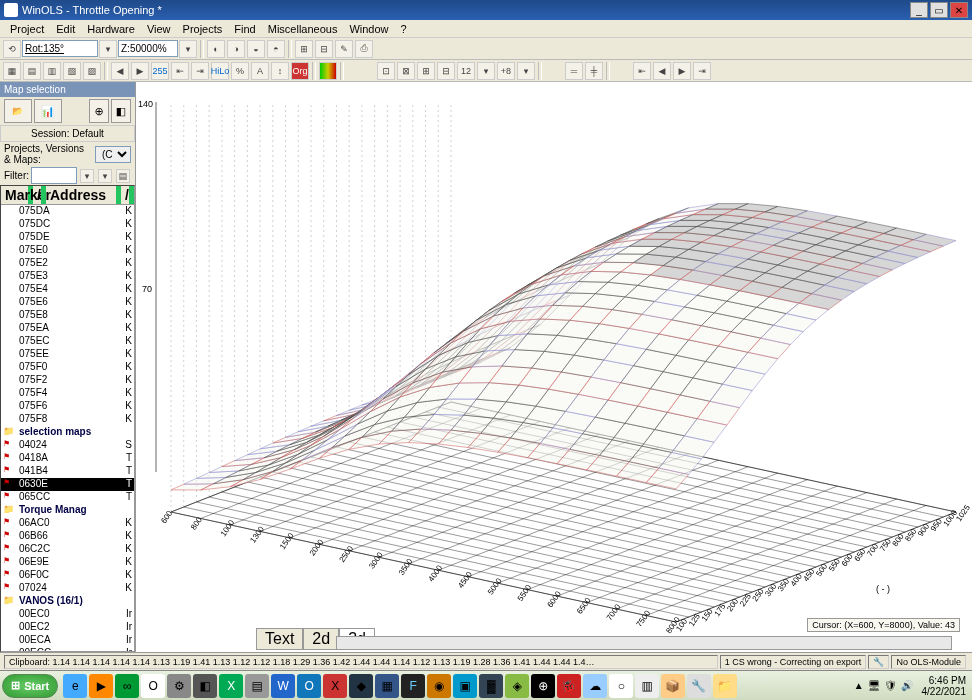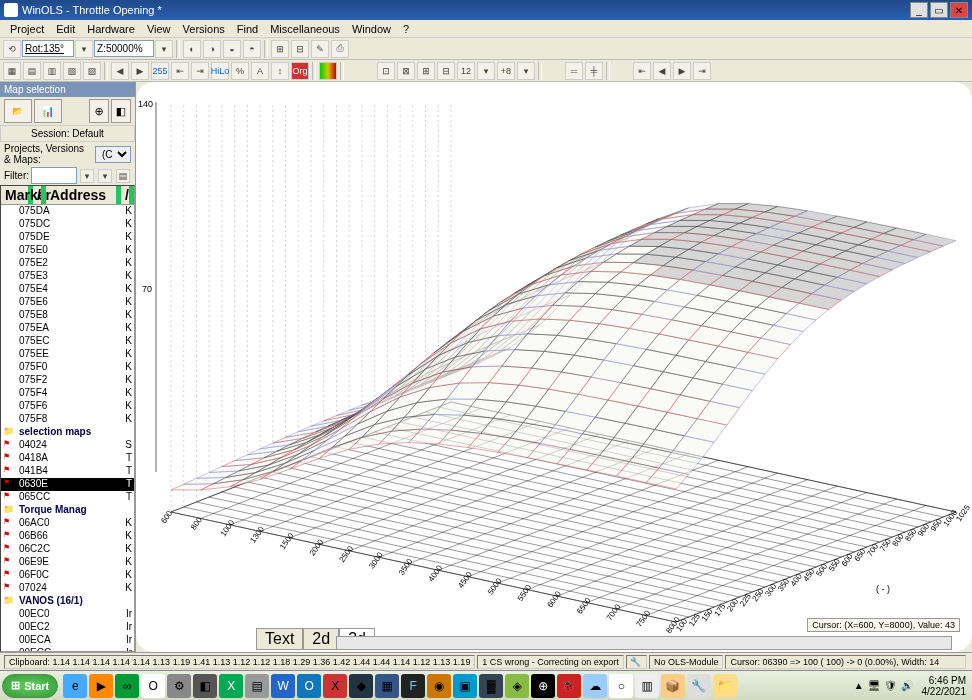--- a/index.html
+++ b/index.html
@@ -26,21 +26,21 @@
 .tree-hdr span { padding: 1px 4px; border-right: 5px solid #22c55e; font-size: 14px; font-weight: bold; }
 .tree-body { overflow-y: auto; height: calc(100% - 14px); }
 .trow { display: flex; padding: 0 2px; height: 13px; align-items: flex-start; white-space: nowrap; }
 .trow .mk { width: 14px; font-size: 8px; }
 .trow .addr { flex: 1; padding-left: 2px; }
 .trow .typ { width: 14px; text-align: right; }
 .trow.selected { background: #000; color: #fff; }
 .trow.folder { color: #004; font-weight: bold; }
 .fld-icon { color: #d8a000; font-size: 9px; }
 .flag { color: #c00; font-size: 8px; }
-.viewport { flex: 1; background: #fff; position: relative; overflow: hidden; border-radius: 18px; }
+.viewport { flex: 1; background: #fff; position: relative; overflow: hidden; }
 .chart3d { width: 100%; height: 100%; }
 .vp-tabs { position: absolute; bottom: 2px; left: 120px; display: flex; font-size: 16px; background: #ece9d8; }
 .vp-tab { padding: 1px 8px; border: 1px solid #999; background: #ece9d8; }
 .vp-tab.active { background: #fff; }
 .vp-hscroll { position: absolute; bottom: 2px; left: 200px; right: 20px; height: 14px; background: #e8e8e8; border: 1px solid #999; }
 .vp-cursor { position: absolute; bottom: 20px; right: 12px; font-size: 9px; border: 1px solid #999; padding: 1px 4px; background: #f8f8f0; }
 .statusbar { height: 18px; background: #ece9d8; border-top: 1px solid #999; display: flex; align-items: center; font-size: 9px; padding: 0 4px; overflow: hidden; white-space: nowrap; }
 .statusbar .cell { border: 1px inset #ccc; padding: 0 4px; margin-right: 2px; height: 14px; display: flex; align-items: center; }
 .taskbar { height: 30px; background: linear-gradient(#e8f0e0,#d0dcc0); display: flex; align-items: center; padding: 0 2px; border-top: 1px solid #888; }
 .start-btn { height: 24px; padding: 0 8px; background: radial-gradient(#6c6,#393); border-radius: 12px; color: #fff; font-weight: bold; font-size: 11px; display: flex; align-items: center; margin-right: 4px; border: 1px solid #585; }
@@ -58,30 +58,30 @@
   <div class="winbtn">_</div>
   <div class="winbtn">▭</div>
   <div class="winbtn" style="background:#d44">✕</div>
 </div>
 
 <div class="menubar" id="menubar">
     <span>Project</span>
     <span>Edit</span>
     <span>Hardware</span>
     <span>View</span>
-    <span>Versions</span>
+    <span>Projects</span>
     <span>Find</span>
     <span>Miscellaneous</span>
     <span>Window</span>
     <span>?</span>
   </div>
 
 <div class="toolbar">
   <div class="tbtn">⟲</div>
-  <input class="tinput" style="width: 52px; text-decoration: underline;" value="Rot:135°">
+  <input class="tinput" style="width: 76px; text-decoration: underline;" value="Rot:135°">
   <div class="tbtn">▾</div>
   <input class="tinput" style="width: 60px;" value="Z:50000%">
   <div class="tbtn">▾</div>
   <div class="tsep"></div>
   <div class="tbtn">◐</div>
   <div class="tbtn">◑</div>
   <div class="tbtn">◒</div>
   <div class="tbtn">◓</div>
   <div class="tsep"></div>
   <div class="tbtn">⊞</div>
@@ -855,21 +855,20 @@
     </div>
     <div class="vp-hscroll"></div>
   </div>
 </div>
 
 <div class="statusbar">
   <div class="cell" style="flex:2;overflow:hidden">Clipboard: 1.14 1.14 1.14 1.14 1.14 1.13 1.19 1.41 1.13 1.12 1.12 1.18 1.29 1.36 1.42 1.44 1.44 1.14 1.12 1.13 1.19 1.28 1.36 1.41 1.44 1.44 1.4…</div>
   <div class="cell">1 CS wrong - Correcting on export</div>
   <div class="cell">🔧</div>
   <div class="cell">No OLS-Module</div>
-  <div class="cell" style="flex:1;overflow:hidden">Cursor: 06390 =&gt;   100 ( 100) -&gt;    0 (0.00%), Width: 14</div>
 </div>
 
 <div class="taskbar">
   <div class="start-btn">
     <span style="margin-right:4px">⊞</span>
       <span>Start</span>
   </div>
   <div class="task-icon" style="background:#4af">e</div>
   <div class="task-icon" style="background:#f80">▶</div>
   <div class="task-icon" style="background:#093">∞</div>

